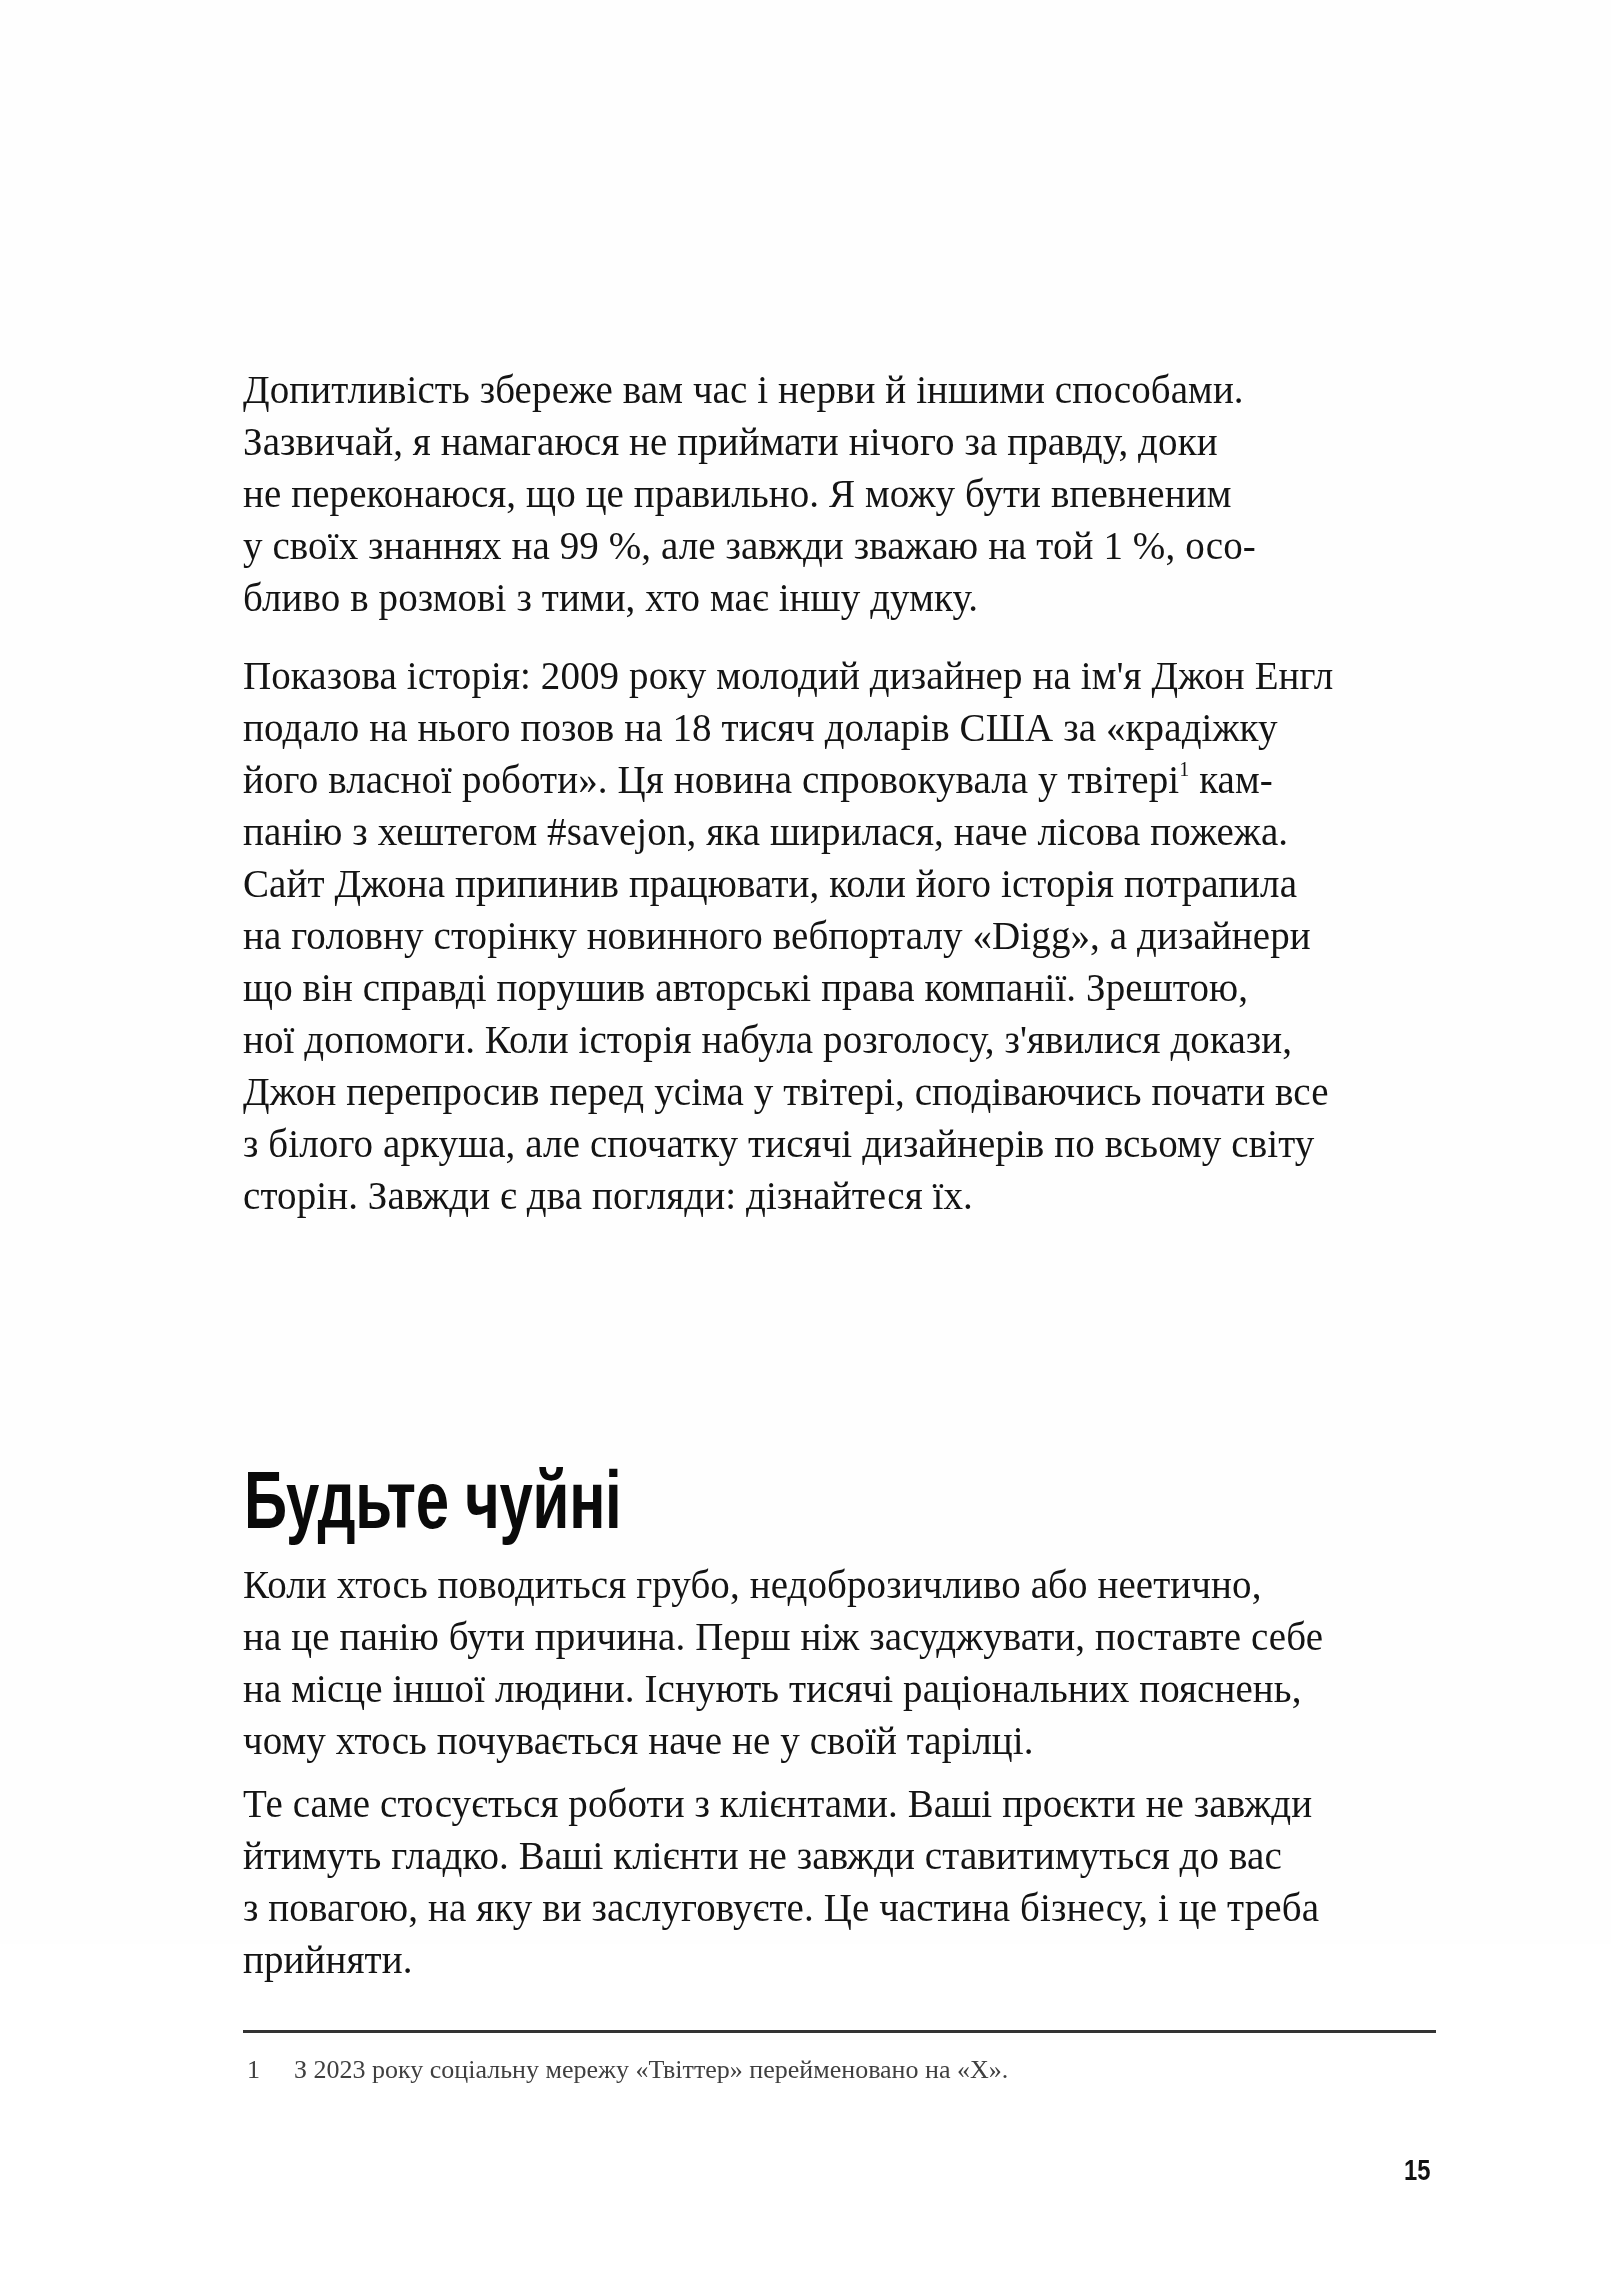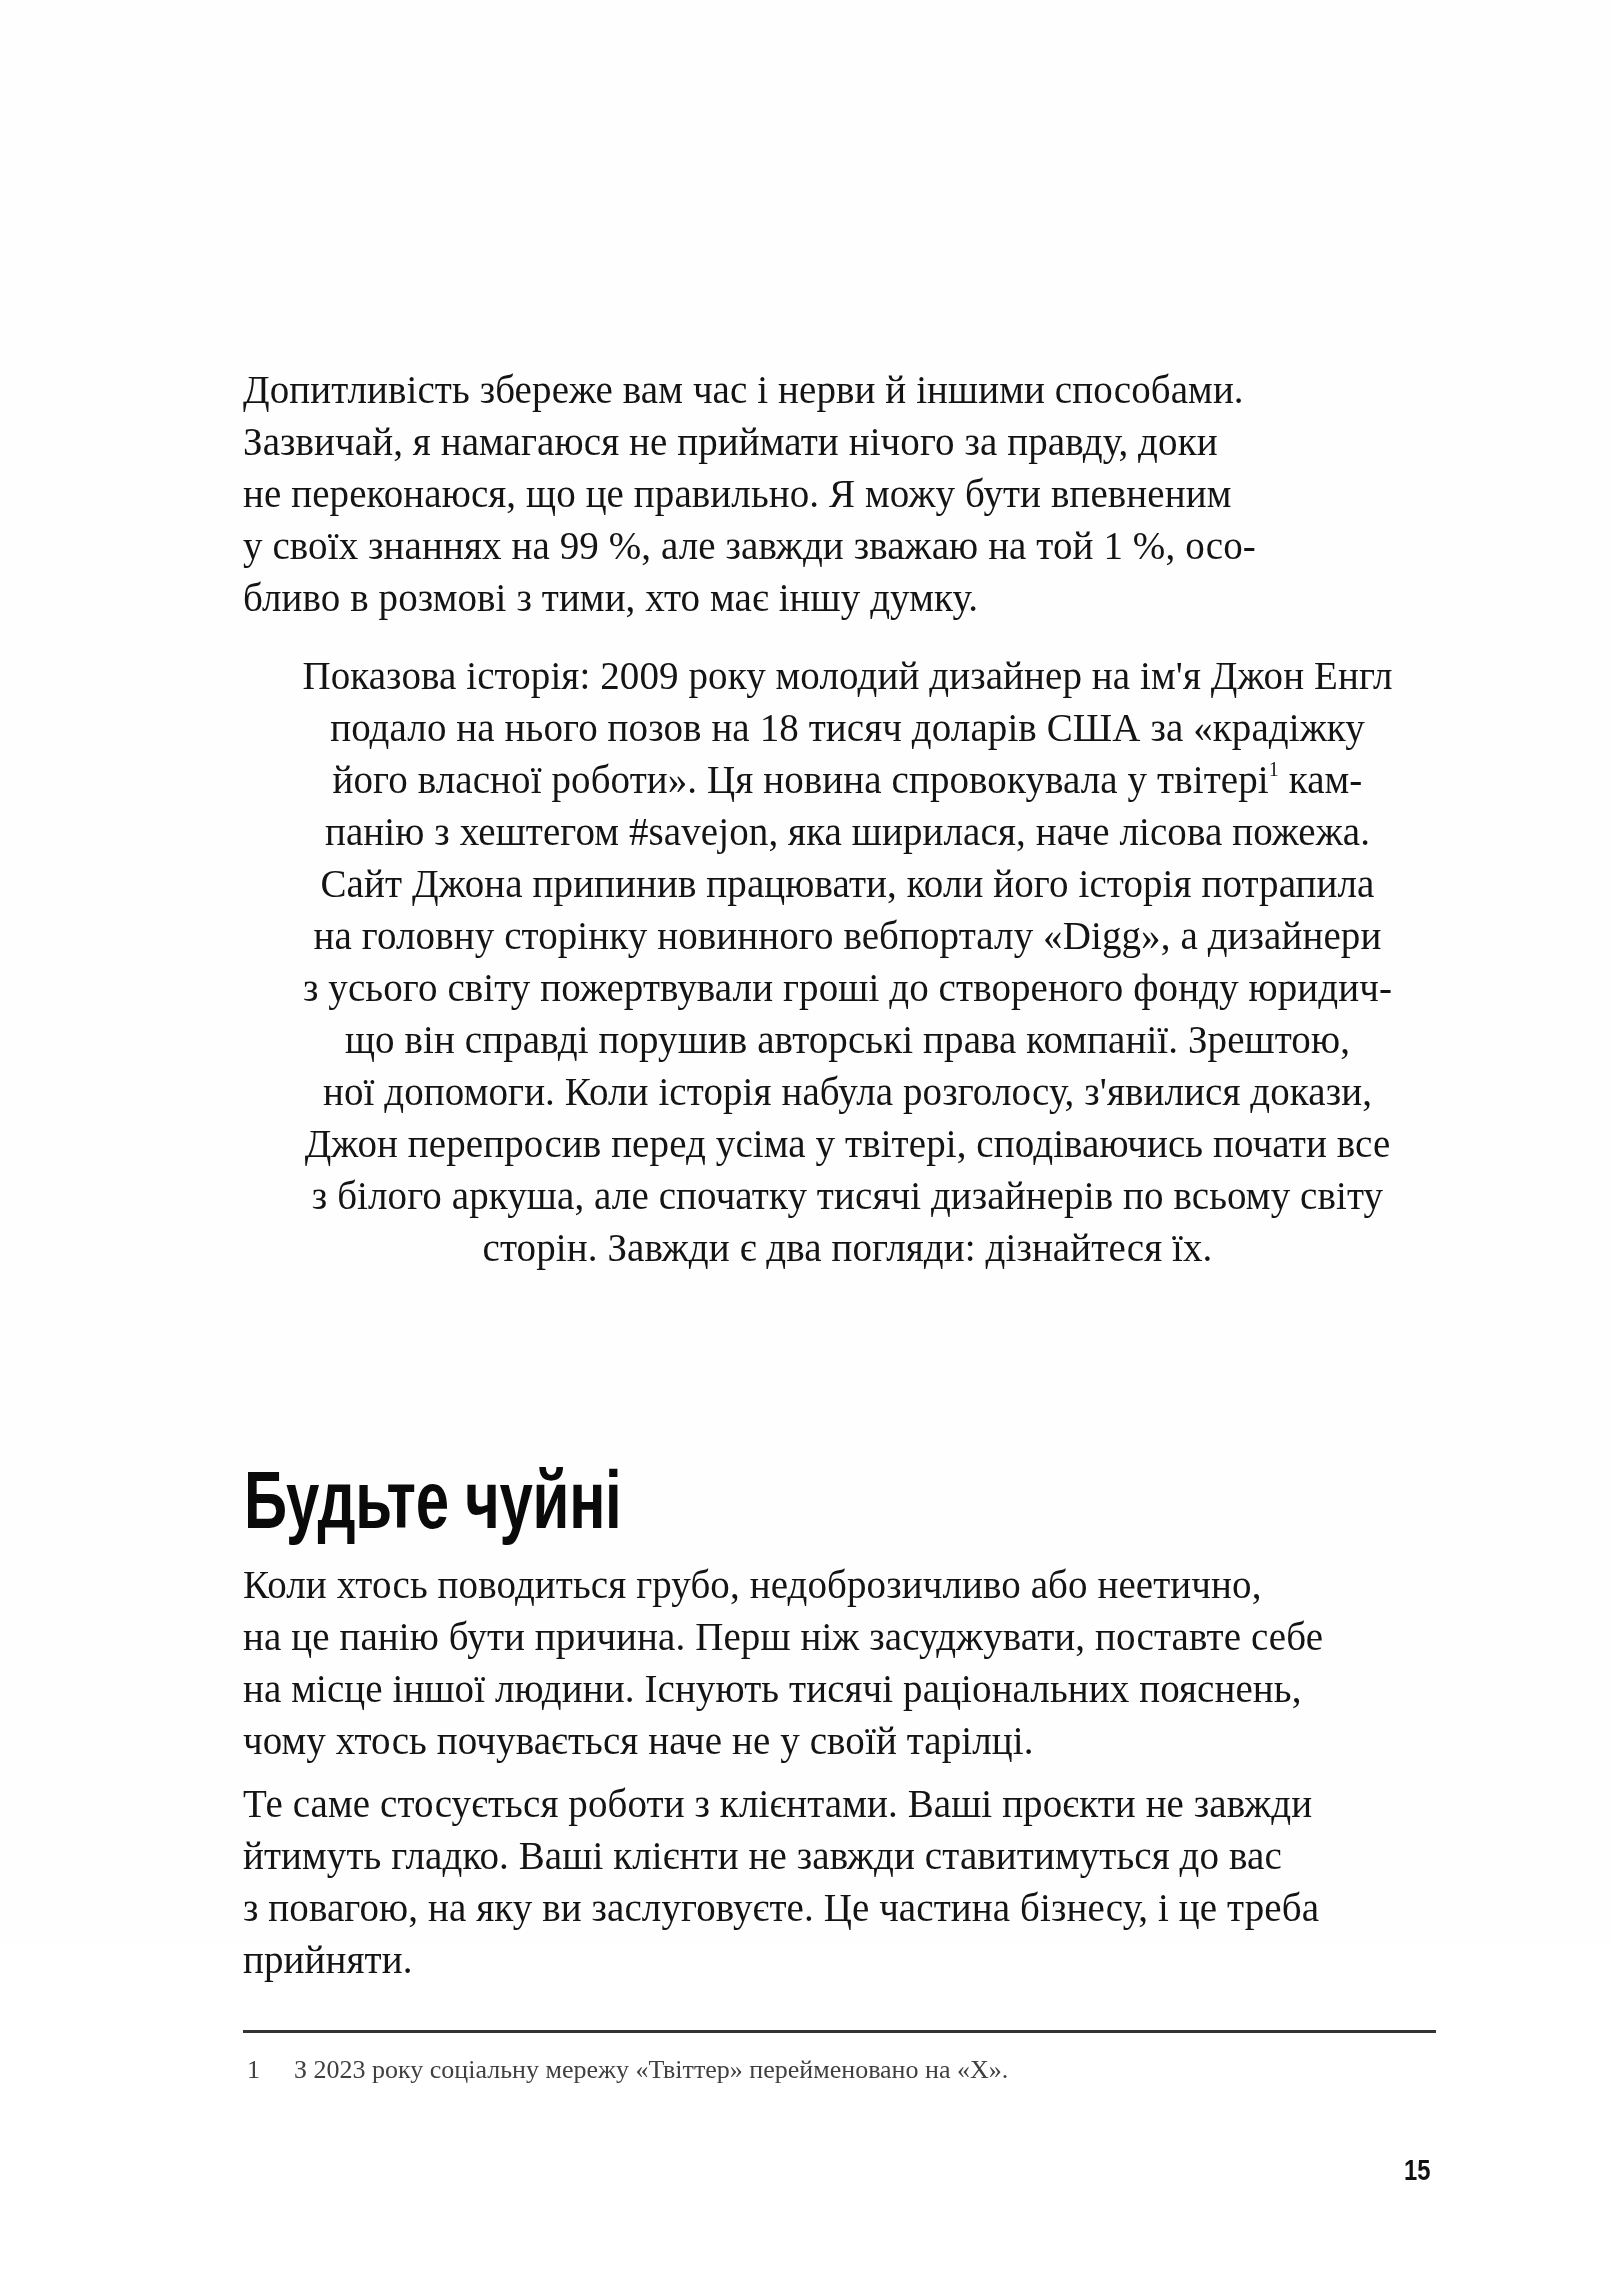--- a/index.html
+++ b/index.html
@@ -2,21 +2,21 @@
 <html style="font-size:13.4px"><head>
 <meta charset="utf-8">
 <style>
   html, body { margin: 0; padding: 0; background: #ffffff; }
   body { width: 1611px; height: 2295px; position: relative; overflow: hidden; color: #111111; }
   .page { position: absolute; left: 0; top: 0; width: 1611px; height: 1944px; background: #fefefe; }
   .para { position: absolute; left: 243px; width: 1209px; font-family: "Liberation Serif", serif; font-size: 39px; line-height: 52px; color: #141414; }
   .line { white-space: nowrap; display: block; letter-spacing: 0.1px; }
   .line sup { font-size: 20px; line-height: 0; position: relative; top: -3.4px; vertical-align: super; }
   #p1 { top: 364px; }
-  #p2 { top: 650px; text-align: center; }
+  #p2 { top: 650px; }
   #p3 { top: 1559px; }
   #p4 { top: 1778px; }
   .heading { position: absolute; left: 244px; top: 1460px; font-family: "Liberation Sans", sans-serif; font-weight: bold; font-size: 81px; line-height: 1; color: #0a0a0a; transform: scaleX(0.74); transform-origin: left top; white-space: nowrap; letter-spacing: -0.4px; }
   .rule { position: absolute; left: 243px; top: 2030px; width: 1193px; height: 2.5px; background: #333333; }
   .footnote { position: absolute; left: 247px; top: 2057px; font-family: "Liberation Serif", serif; font-size: 26px; line-height: 1; color: #404040; white-space: nowrap; }
   .footnote .fn-num { display: inline-block; width: 47px; }
   .page-number { position: absolute; left: 1404px; top: 2156px; font-family: "Liberation Sans", sans-serif; font-weight: bold; font-size: 29px; line-height: 1; color: #111111; transform: scaleX(0.82); transform-origin: left top; }
 </style>
 </head>
 <body>
@@ -31,21 +31,20 @@
     <span class="line">бливо в розмові з тими, хто має іншу думку.</span>
   </div>
 
   <div class="para" id="p2">
     <span class="line">Показова історія: 2009 року молодий дизайнер на ім'я Джон Енгл</span>
     <span class="line">подало на нього позов на 18 тисяч доларів США за «крадіжку</span>
     <span class="line"><span>його власної роботи». Ця новина спровокувала у твітері</span><sup>1</sup><span> кам-</span></span>
     <span class="line">панію з хештегом #savejon, яка ширилася, наче лісова пожежа.</span>
     <span class="line">Сайт Джона припинив працювати, коли його історія потрапила</span>
     <span class="line">на головну сторінку новинного вебпорталу «Digg», а дизайнери</span>
-    <span class="line">з усього світу пожертвували гроші до створеного фонду юридич-</span>
     <span class="line">що він справді порушив авторські права компанії. Зрештою,</span>
     <span class="line">ної допомоги. Коли історія набула розголосу, з'явилися докази,</span>
     <span class="line">Джон перепросив перед усіма у твітері, сподіваючись почати все</span>
     <span class="line">з білого аркуша, але спочатку тисячі дизайнерів по всьому світу</span>
     <span class="line">сторін. Завжди є два погляди: дізнайтеся їх.</span>
   </div>
 
   <h2 class="heading" style="margin:0;">Будьте чуйні</h2>
 
   <div class="para" id="p3">

